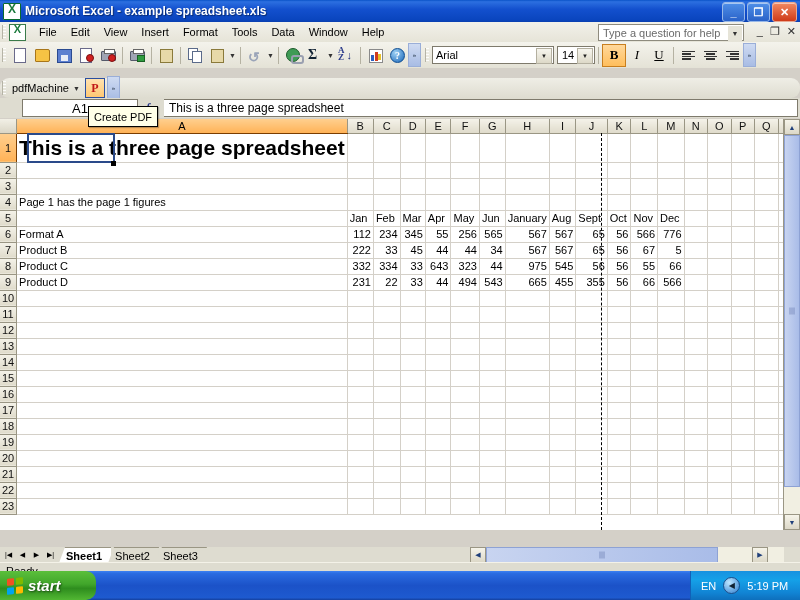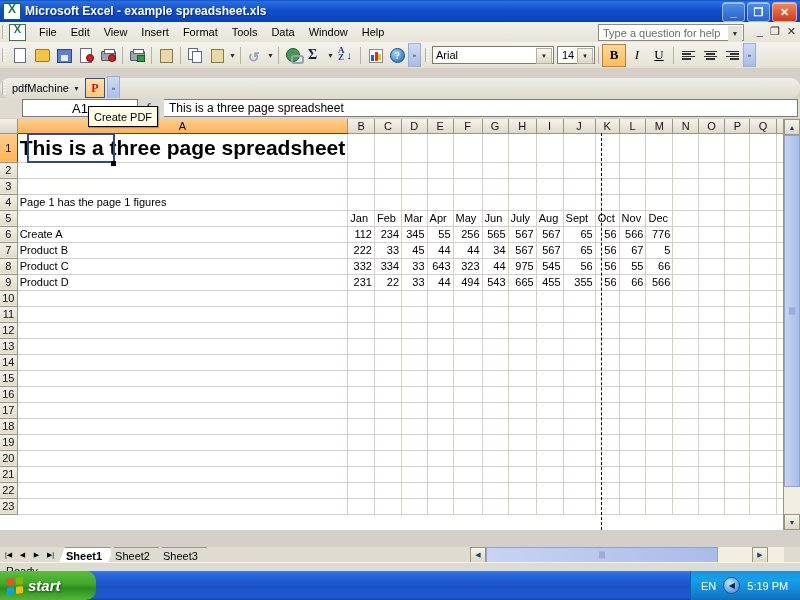--- a/index.html
+++ b/index.html
@@ -545,35 +545,35 @@
           </tr>
           <tr>
             <th class="rowh">5</th>
             <td class="cell" style="width: 88px;"></td>
             <td class="cell" style="width: 34px;">Jan</td>
             <td class="cell" style="width: 34px;">Feb</td>
             <td class="cell" style="width: 29px;">Mar</td>
             <td class="cell" style="width: 32px;">Apr</td>
             <td class="cell" style="width: 36px;">May</td>
             <td class="cell" style="width: 32px;">Jun</td>
-            <td class="cell" style="width: 36px;">July</td>
+            <td class="cell" style="width: 36px;">January</td>
             <td class="cell" style="width: 32px;">Aug</td>
             <td class="cell" style="width: 42px;">Sept</td>
             <td class="cell" style="width: 28px;">Oct</td>
             <td class="cell" style="width: 32px;">Nov</td>
             <td class="cell" style="width: 32px;">Dec</td>
             <td class="cell" style="width: 63px;"></td>
             <td class="cell" style="width: 63px;"></td>
             <td class="cell" style="width: 63px;"></td>
             <td class="cell" style="width: 63px;"></td>
             <td class="cell" style="width: 55px;"></td>
           </tr>
           <tr>
             <th class="rowh">6</th>
-            <td class="cell" style="width: 88px;">Create A</td>
+            <td class="cell" style="width: 88px;">Format A</td>
             <td class="cell r" style="width: 34px;">112</td>
             <td class="cell r" style="width: 34px;">234</td>
             <td class="cell r" style="width: 29px;">345</td>
             <td class="cell r" style="width: 32px;">55</td>
             <td class="cell r" style="width: 36px;">256</td>
             <td class="cell r" style="width: 32px;">565</td>
             <td class="cell r" style="width: 36px;">567</td>
             <td class="cell r" style="width: 32px;">567</td>
             <td class="cell r" style="width: 42px;">65</td>
             <td class="cell r" style="width: 28px;">56</td>

